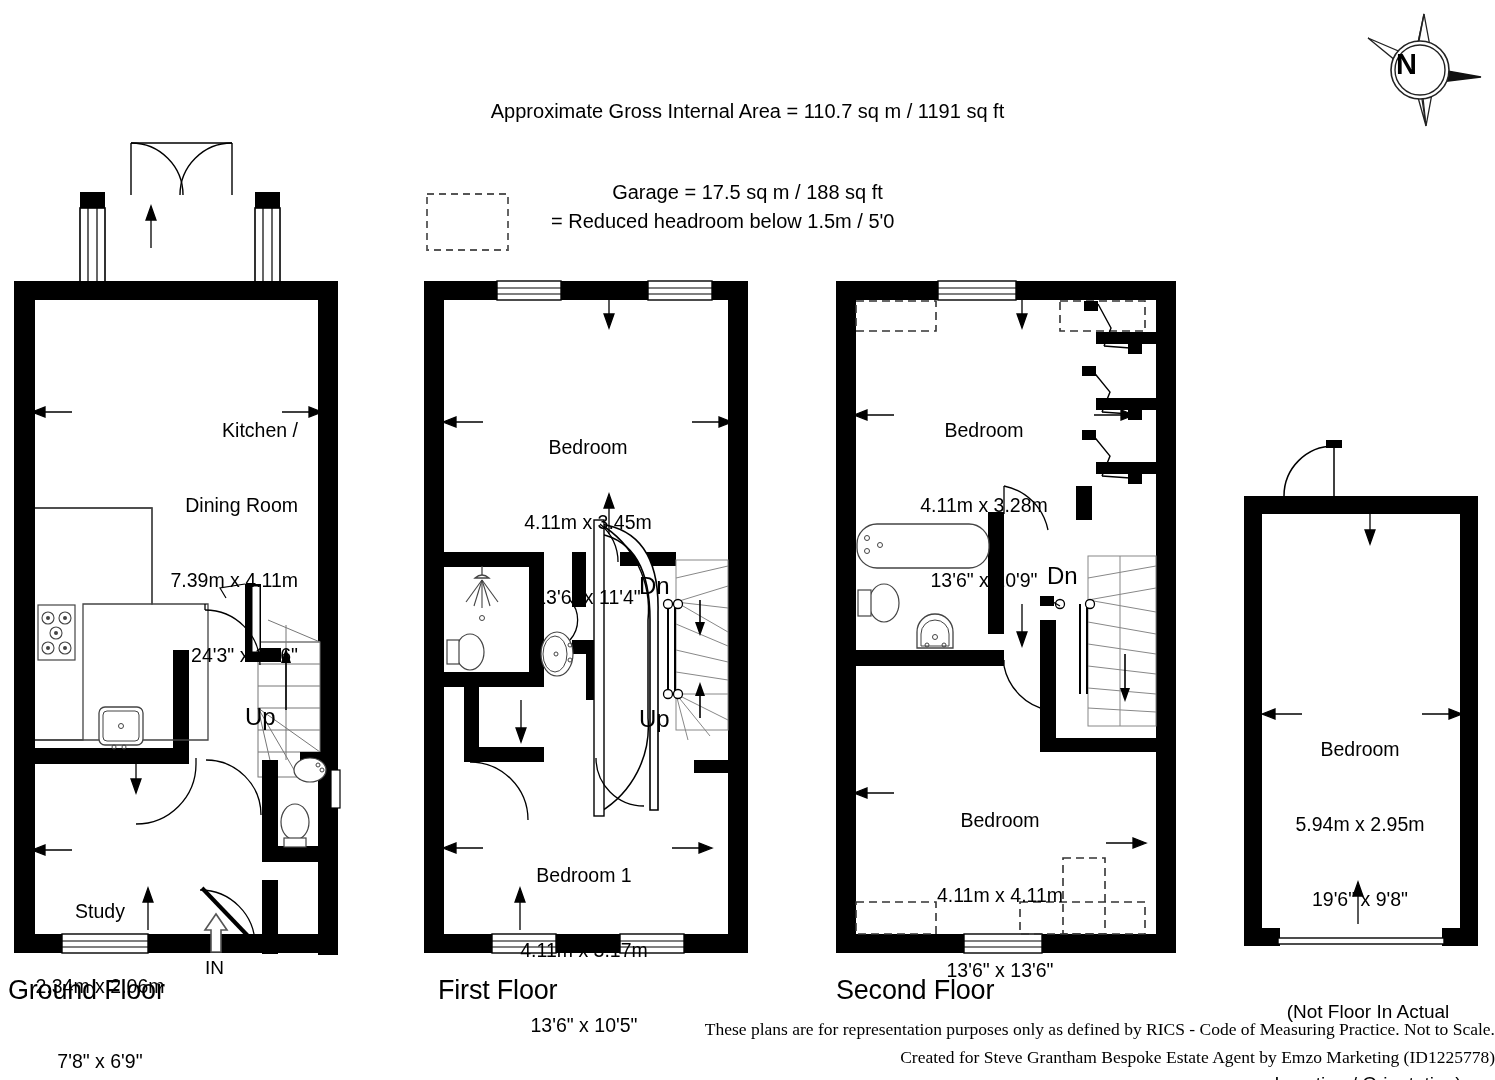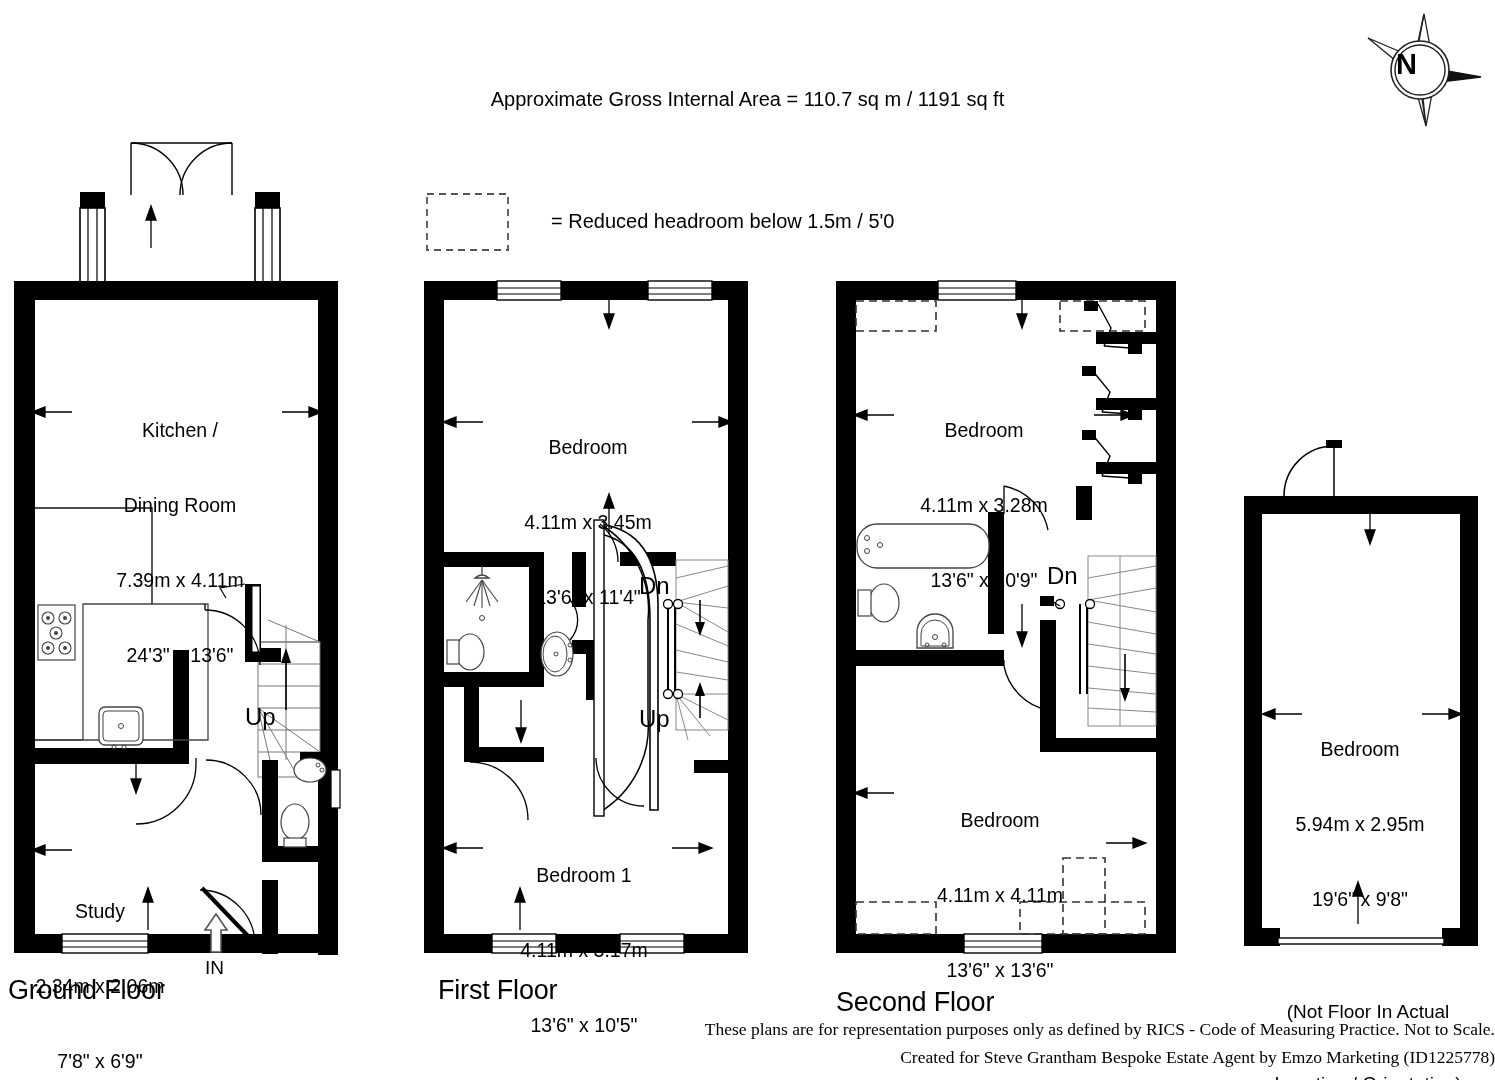--- a/index.html
+++ b/index.html
@@ -22,38 +22,38 @@
     height: 1080px;
   }
   .hdr {
     position: absolute;
     left: 0; right: 0;
     text-align: center;
     font-size: 20px;
     line-height: 27px;
     white-space: pre;
   }
-  #header-block { top: 32px; }
+  #header-block { top: 44px; }
   .legend-text {
     position: absolute;
     left: 551px;
     top: 210px;
     font-size: 20px;
     white-space: pre;
   }
   .floor-title {
     position: absolute;
     font-size: 27px;
     font-weight: normal;
     letter-spacing: -0.2px;
     white-space: pre;
   }
   #title-ground { left: 8px; top: 975px; }
   #title-first  { left: 421px; top: 975px; margin-left: 17px; }
-  #title-second { left: 836px; top: 975px; margin-top: 12px; }
+  #title-second { left: 836px; top: 975px; }
   .garage-note {
     position: absolute;
     left: 1243px;
     top: 952px;
     width: 250px;
     text-align: center;
     font-size: 19px;
     line-height: 24px;
     white-space: pre;
   }
@@ -495,27 +495,28 @@
       <line x1="1370" y1="502" x2="1370" y2="538"></line>
         <polygon points="1370,544 1365,530 1375,530"></polygon>
       <line x1="1358" y1="924" x2="1358" y2="888"></line>
         <polygon points="1358,882 1353,896 1363,896"></polygon>
     </g>
   </g>
 </svg>
 
 <div class="hdr" id="header-block">
   <div>Approximate Gross Internal Area = 110.7 sq m / 1191 sq ft</div>
+  <div>Garage = 17.5 sq m / 188 sq ft</div>
 </div>
 
 <div class="legend-text">= Reduced headroom below 1.5m / 5'0</div>
 
 <div class="compass-n">N</div>
 
-<div class="room-label" style="left:62px; top:368px; width:236px;">
+<div class="room-label" style="left:62px; top:368px; width:236px;text-align:right;">
   <div>Kitchen /</div>
   <div>Dining Room</div>
   <div>7.39m x 4.11m</div>
   <div>24'3" x 13'6"</div>
 </div>
 
 <div class="room-label" style="left:18px; top:824px; width:164px;">
   
   <div>Study</div>
   <div>2.34m x 2.06m</div>

